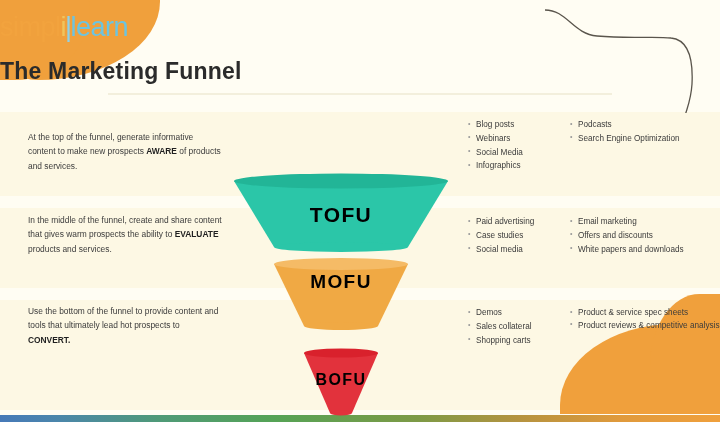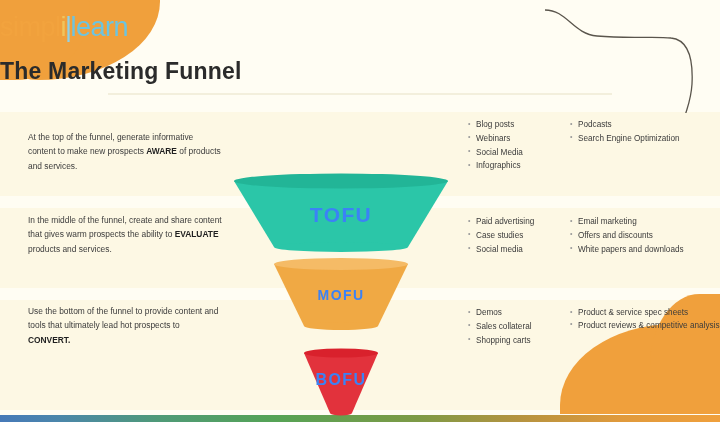--- a/index.html
+++ b/index.html
@@ -178,25 +178,25 @@
     top: -0.5px;
   }
 
   
   .seg { position: absolute; left: 0; top: 0; }
   .seg-label {
     position: absolute;
     left: 0; right: 0;
     text-align: center;
     font-weight: bold;
-    color: #3b82f6;
+    color: #000000;
     letter-spacing: 1.4px;
   }
   .lbl-tofu { top: 30px; font-size: 21px; }
-  .lbl-mofu { top: 31px; font-size: 14px; }
+  .lbl-mofu { top: 15px; font-size: 19px; }
   .lbl-bofu { top: 24px; font-size: 16px; }
 </style>
 </head>
 <body>
 
 <div class="poster">
 
   <div class="bg-layer">
     <div class="band b1"></div>
     <div class="band b2"></div>

